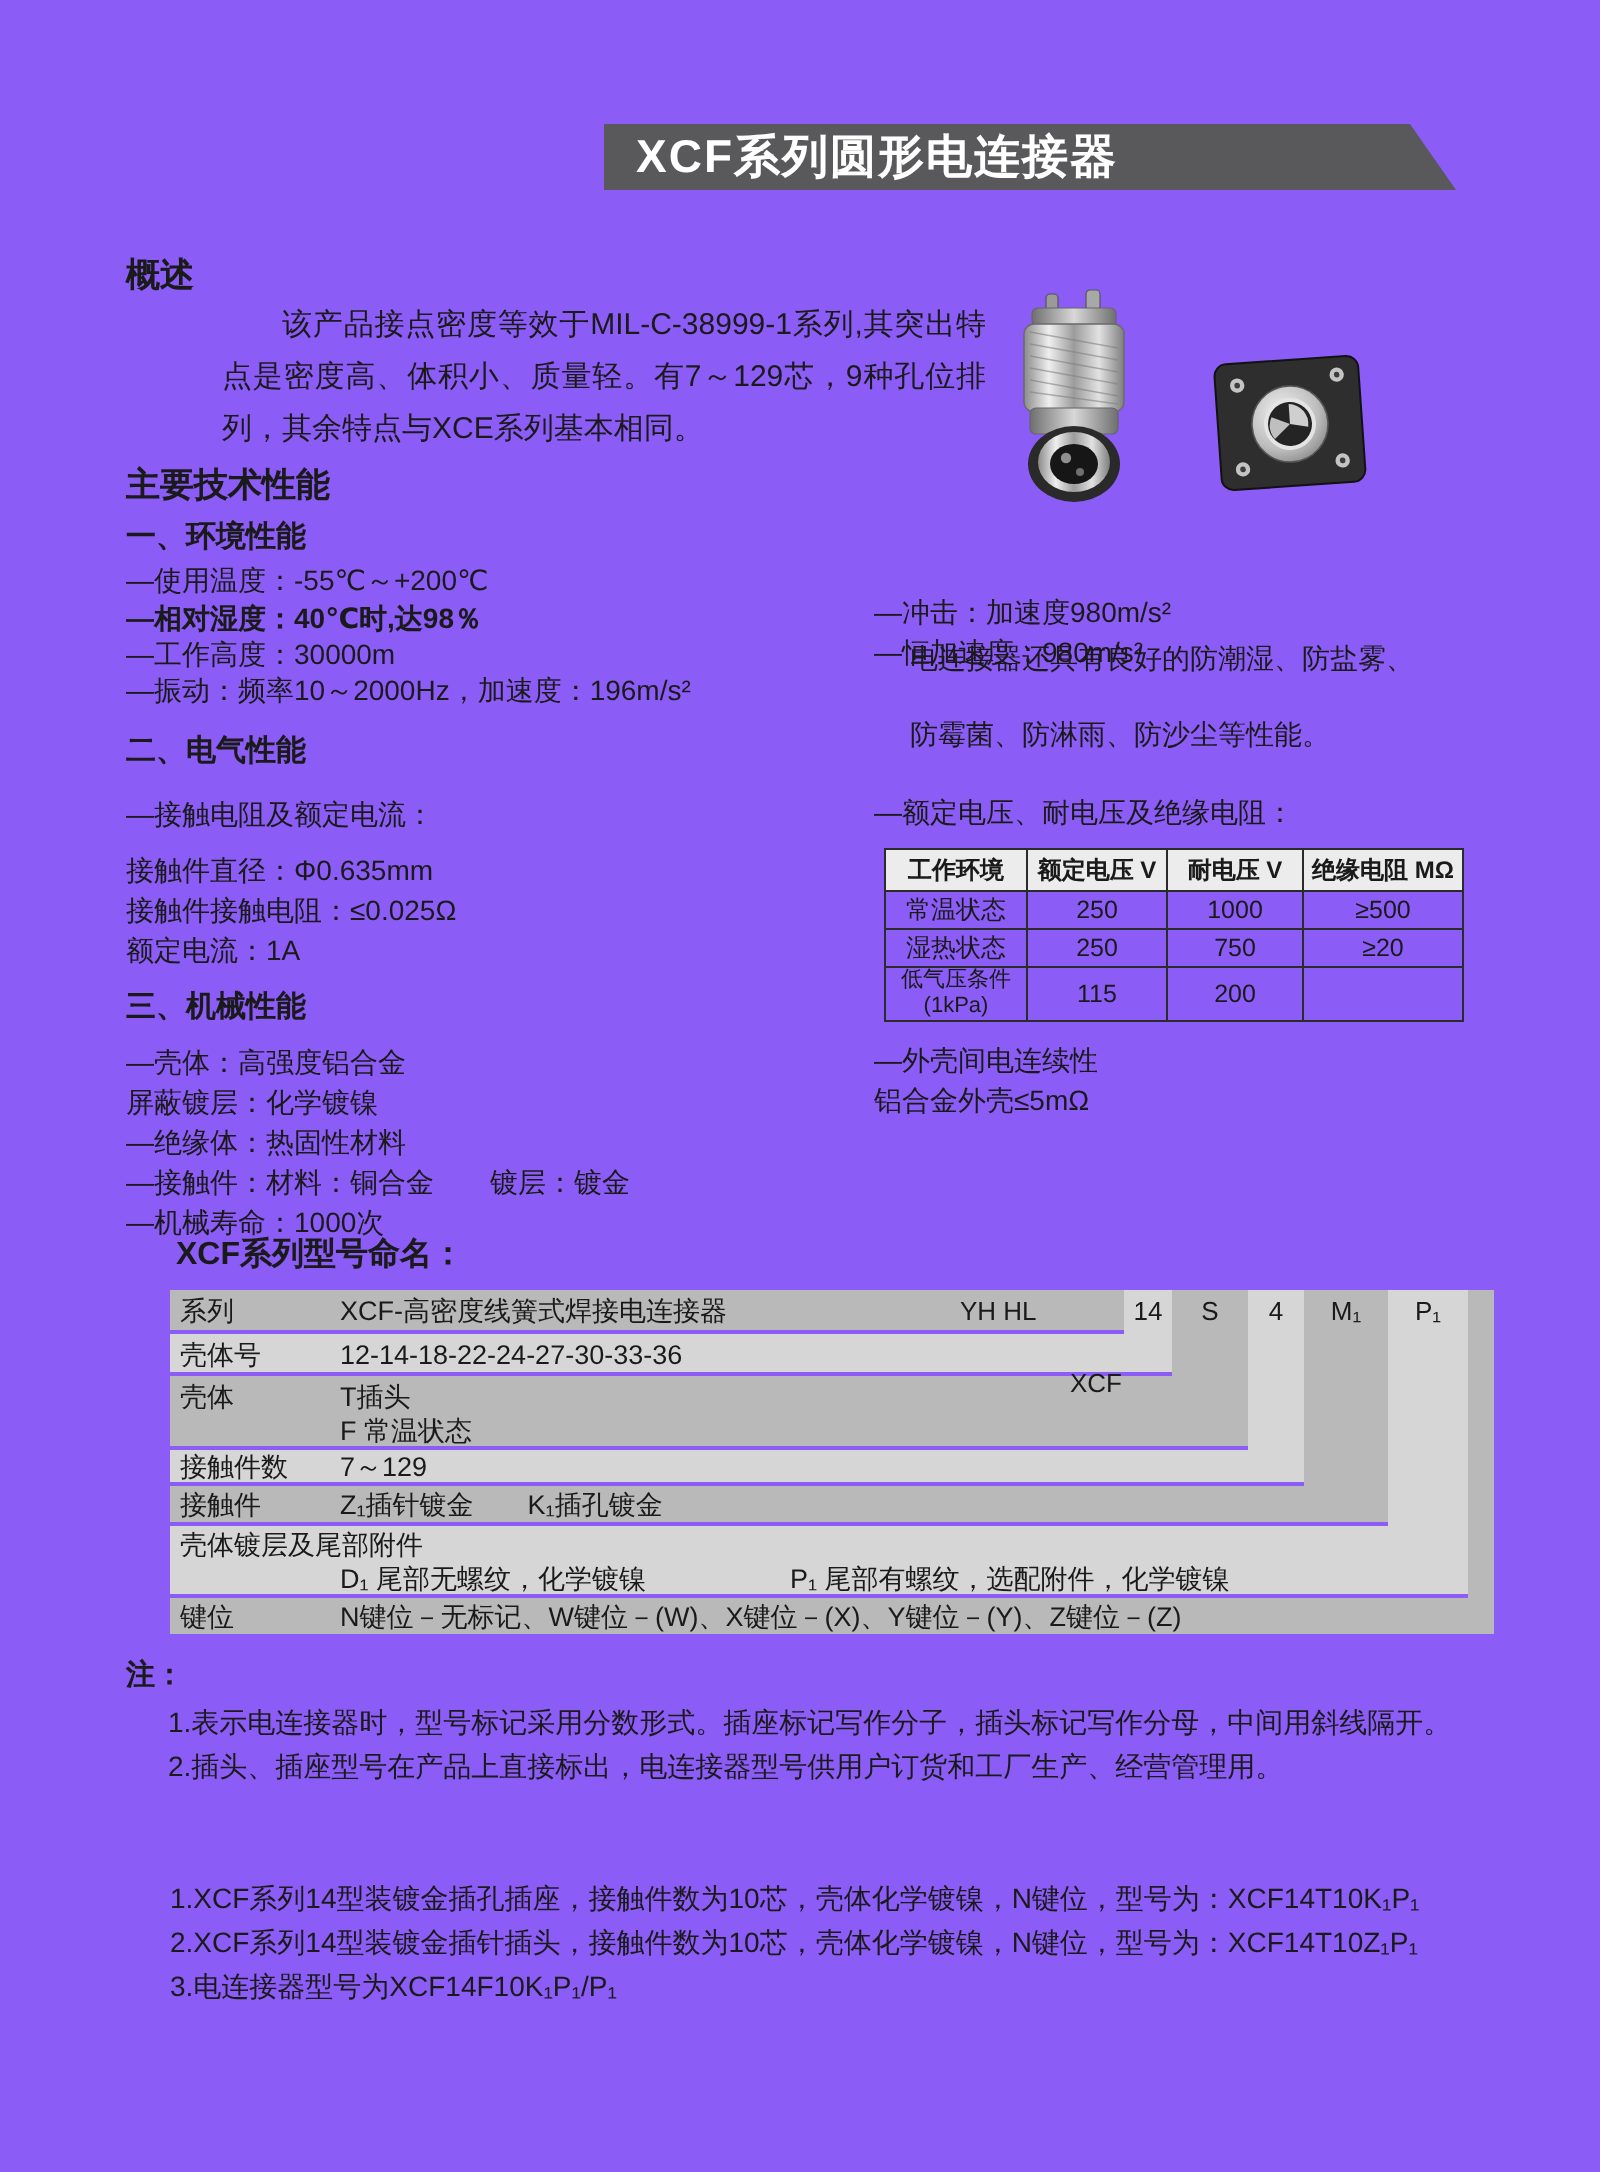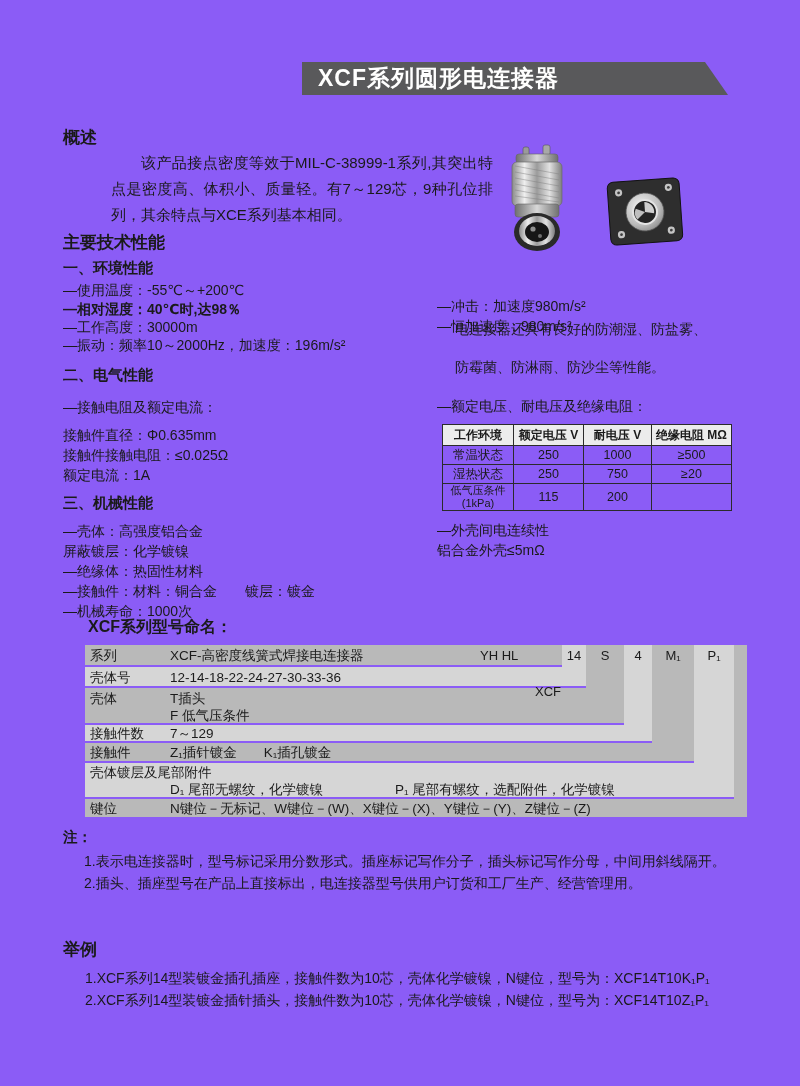--- a/index.html
+++ b/index.html
@@ -194,21 +194,21 @@
     <div class="nm c-dark" style="left:0;top:98px;width:609px;height:18px;"></div>
     <div class="nm c-light" style="left:0;top:118px;width:649px;height:34px;"></div>
     <div class="nm c-dark" style="left:0;top:154px;width:662px;height:18px;"></div>
 
     <div class="nm-text" style="left:5px;top:2px;">系列</div>
     <div class="nm-text" style="left:85px;top:2px;">XCF-高密度线簧式焊接电连接器</div>
     <div class="nm-text" style="left:5px;top:24px;">壳体号</div>
     <div class="nm-text" style="left:85px;top:24px;text-align:right;">12-14-18-22-24-27-30-33-36</div>
     <div class="nm-text" style="left:5px;top:45px;">壳体</div>
     <div class="nm-text" style="left:85px;top:45px;">T插头</div>
-    <div class="nm-text" style="left:85px;top:62px;">F 低气压条件</div>
+    <div class="nm-text" style="left:85px;top:62px;">F 常温状态</div>
     <div class="nm-text" style="left:5px;top:80px;">接触件数</div>
     <div class="nm-text" style="left:85px;top:80px;">7～129</div>
     <div class="nm-text" style="left:5px;top:99px;">接触件</div>
     <div class="nm-text" style="left:85px;top:99px;">Z₁插针镀金　　K₁插孔镀金</div>
     <div class="nm-text" style="left:5px;top:119px;">壳体镀层及尾部附件</div>
     <div class="nm-text" style="left:85px;top:136px;">D₁ 尾部无螺纹，化学镀镍</div>
     <div class="nm-text" style="left:310px;top:136px;">P₁  尾部有螺纹，选配附件，化学镀镍</div>
     <div class="nm-text" style="left:5px;top:155px;">键位</div>
     <div class="nm-text" style="left:85px;top:155px;">N键位－无标记、W键位－(W)、X键位－(X)、Y键位－(Y)、Z键位－(Z)</div>
 
@@ -221,18 +221,18 @@
     <div class="nm-code" style="left:609px;top:3px;width:40px;">P₁</div>
   </div>
 
   <div class="notes">
     <div class="note-h">注：</div>
     <div class="note-item">1.表示电连接器时，型号标记采用分数形式。插座标记写作分子，插头标记写作分母，中间用斜线隔开。</div>
     <div class="note-item">2.插头、插座型号在产品上直接标出，电连接器型号供用户订货和工厂生产、经营管理用。</div>
   </div>
 
   <div class="examples">
-    <div class="ex-h">举例</div>
     <div class="ex-item">1.XCF系列14型装镀金插孔插座，接触件数为10芯，壳体化学镀镍，N键位，型号为：XCF14T10K₁P₁</div>
     <div class="ex-item">2.XCF系列14型装镀金插针插头，接触件数为10芯，壳体化学镀镍，N键位，型号为：XCF14T10Z₁P₁</div>
+    <div class="ex-item">3.电连接器型号为XCF14F10K₁P₁/P₁</div>
   </div>
 
 </div>
 
 </body></html>

